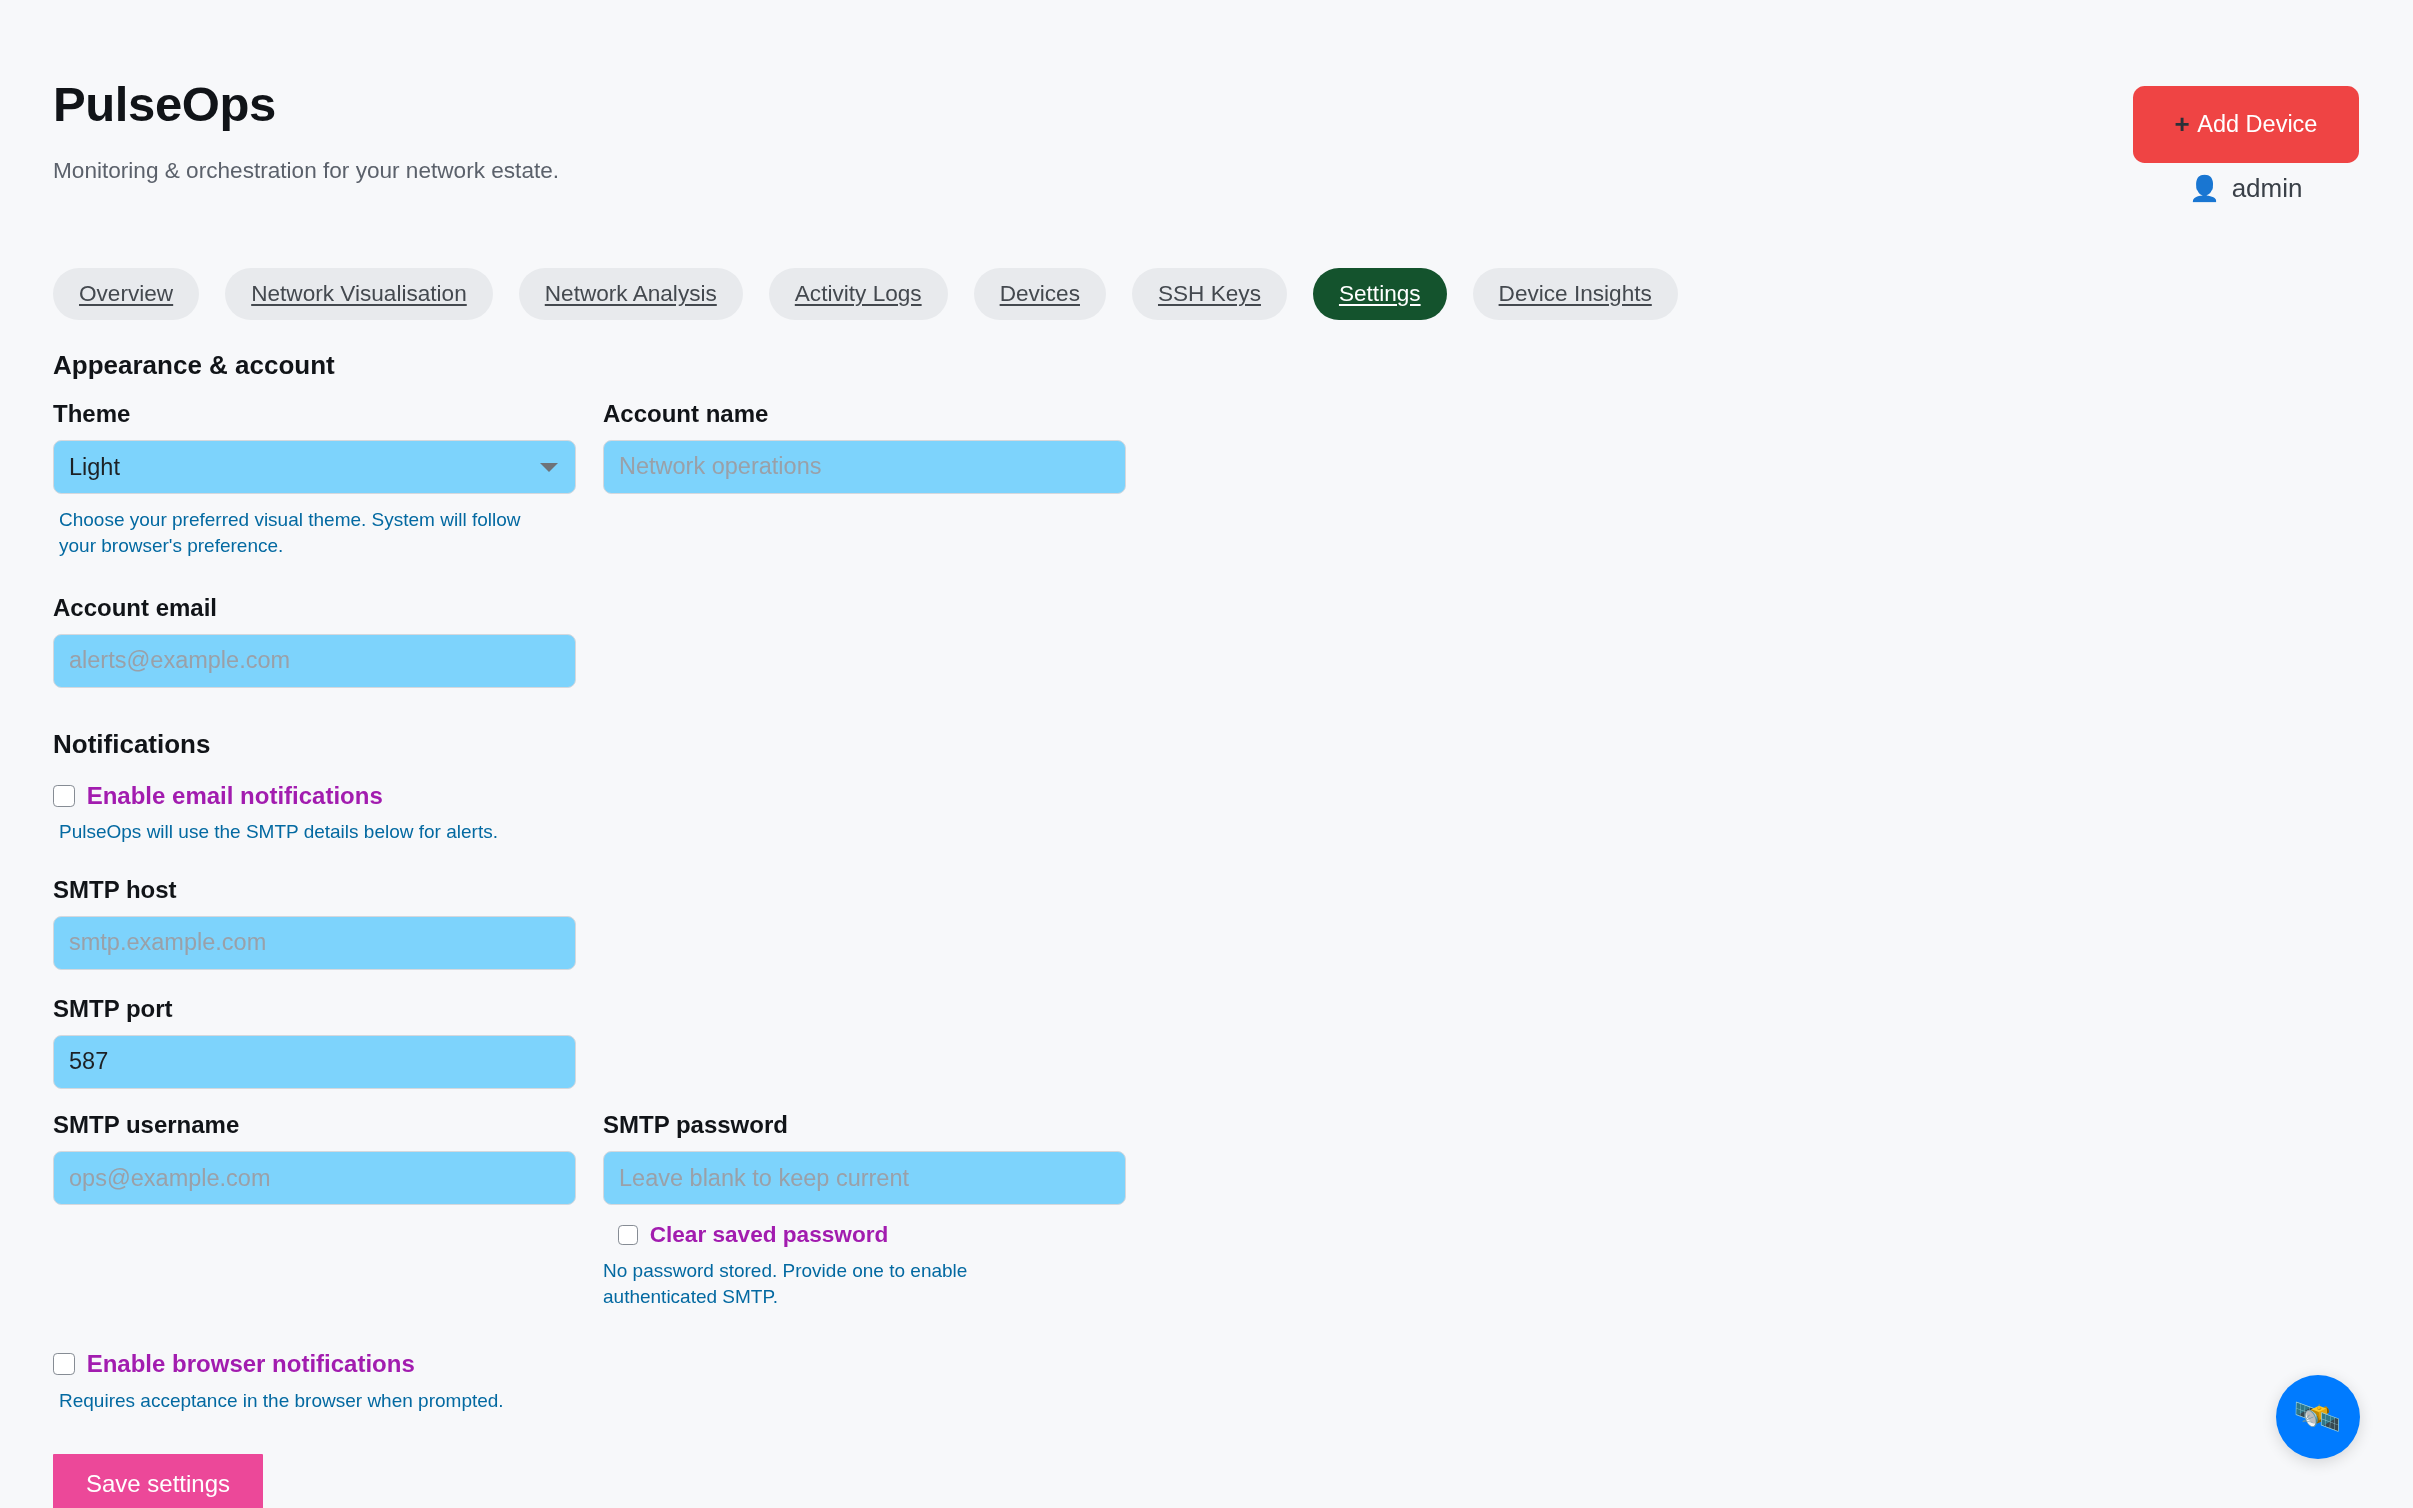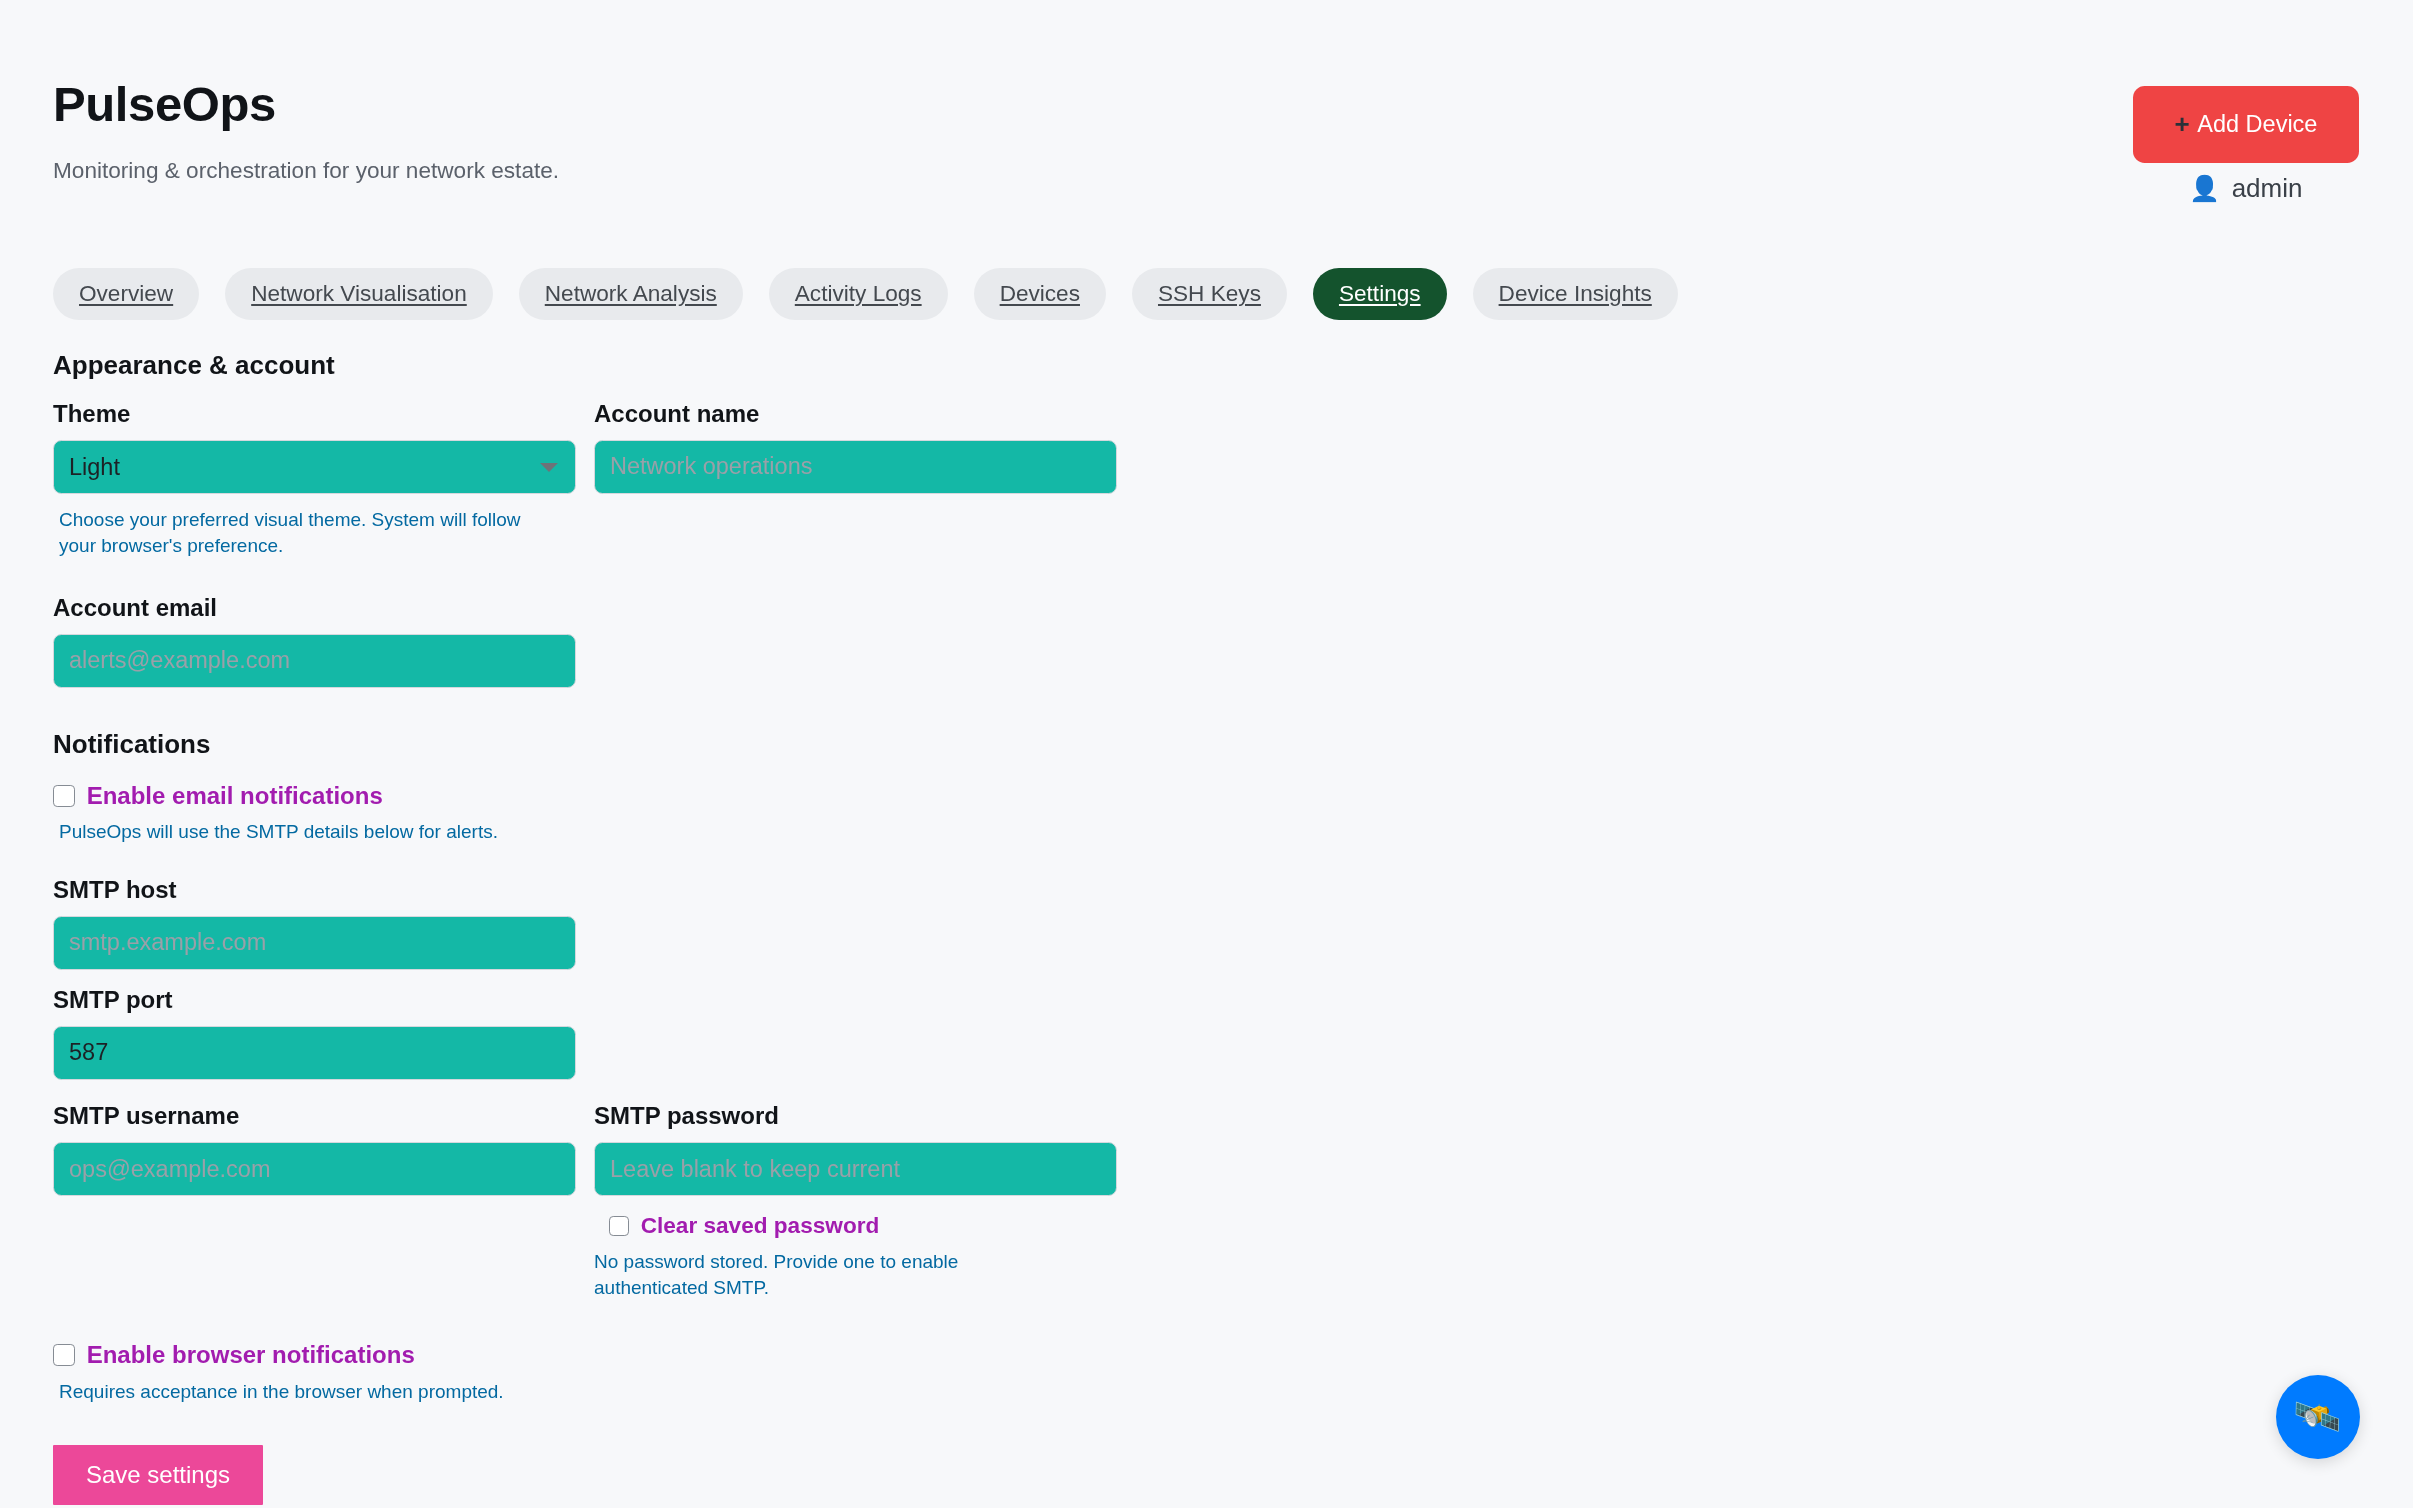--- a/index.html
+++ b/index.html
@@ -125,21 +125,21 @@
     font-size: 19px;
     color: #0369a1;
     line-height: 1.38;
     margin: 6px;
   }
   .control {
     width: 523px;
     height: 54px;
     border: 1.3px solid #d5d8dd;
     border-radius: 8.4px;
-    background: #14b8a6;
+    background: #7dd3fc;
     font-family: inherit;
     font-size: 23.5px;
     color: #1d2125;
     padding: 0 15px;
     outline: none;
   }
   .control::placeholder { color: #9aa0a8; opacity: 1; }
   select.control {
     -webkit-appearance: none;
     appearance: none;
@@ -150,21 +150,21 @@
     position: absolute;
     right: 18.4px; top: 50%;
     margin-top: -3.4px;
     width: 0; height: 0;
     border-left: 9.2px solid transparent;
     border-right: 9.2px solid transparent;
     border-top: 9.2px solid #6e7378;
     pointer-events: none;
   }
 
-  .grid-row { display: flex; gap: 18px; }
+  .grid-row { display: flex; gap: 27px; }
   .col { width: 523px; }
 
   .cb-row { display: flex; align-items: center; gap: 11.7px; }
   .cb {
     width: 22px; height: 22px;
     border: 1.7px solid #868c94;
     border-radius: 4.2px;
     background: #ffffff;
     margin: 0;
     -webkit-appearance: none;

